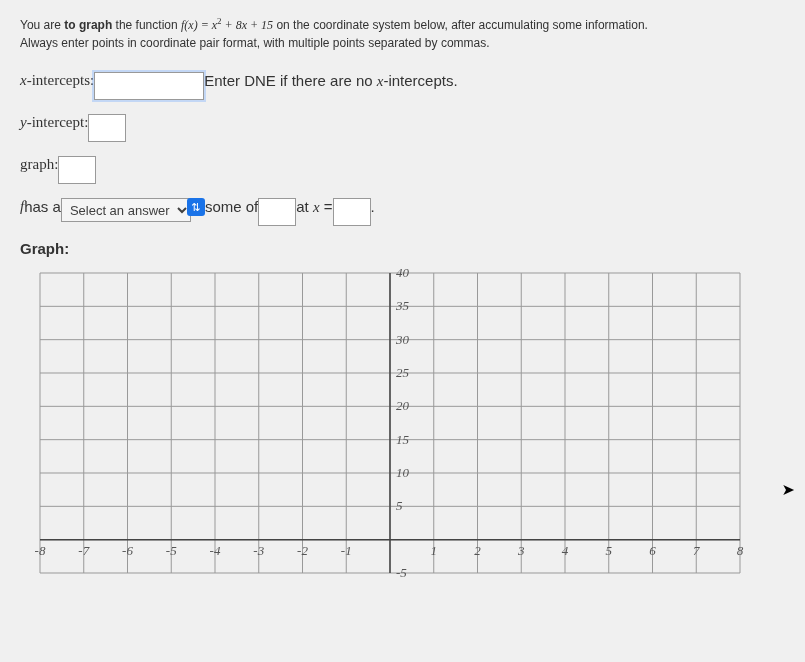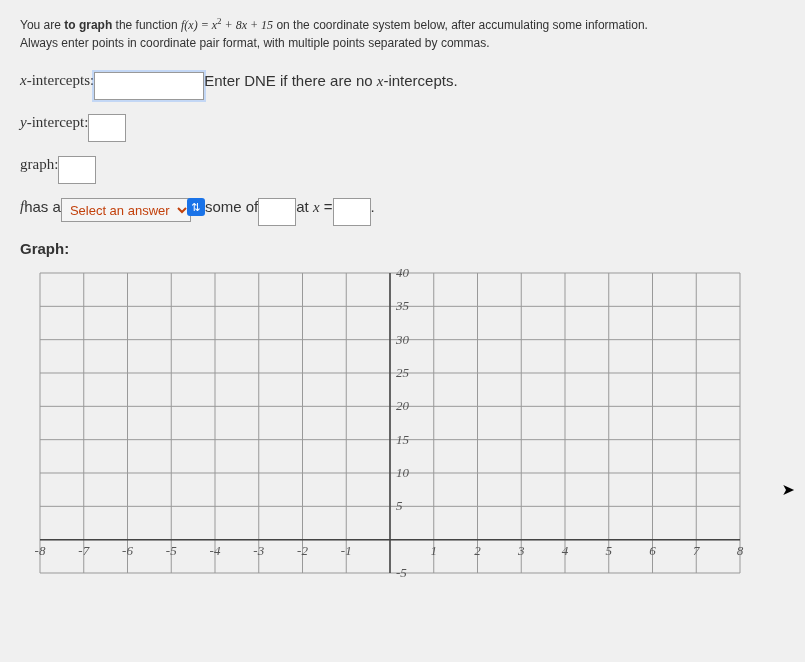--- a/index.html
+++ b/index.html
@@ -27,21 +27,21 @@
       font-size: 14px;
     }
     input.short { width: 38px; }
     input.med { width: 110px; }
     .focused { box-shadow: 0 0 0 2px #6aa5ff55; border-color: #6aa5ff; }
     select.answer {
       border: 1px solid #999;
       background: #f5f5f5;
       height: 24px;
       font-size: 13px;
-      color: #c2410c;
+      color: #404040;
       padding: 0 4px;
     }
     .sel-arrow {
       display:inline-flex;align-items:center;justify-content:center;
       width:18px;height:18px;background:#1a73e8;border-radius:3px;color:#fff;
       font-size:11px;margin-left:-4px;
     }
     .graph-label { font-weight:600; margin-top:12px; margin-bottom:6px; font-size:15px; }
     .graph-wrap { position: relative; width: 740px; height: 320px; }
     svg.graph { width: 100%; height: 100%; }

